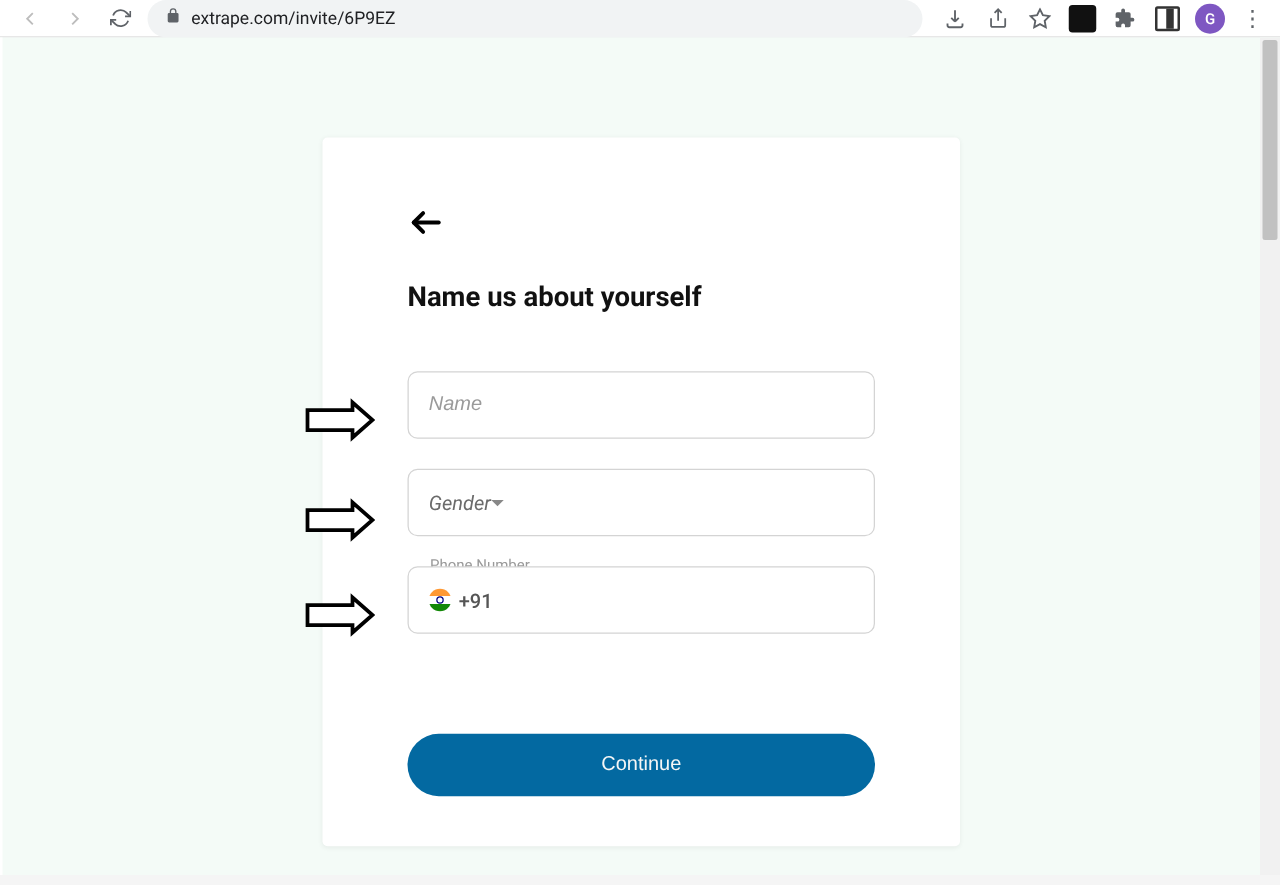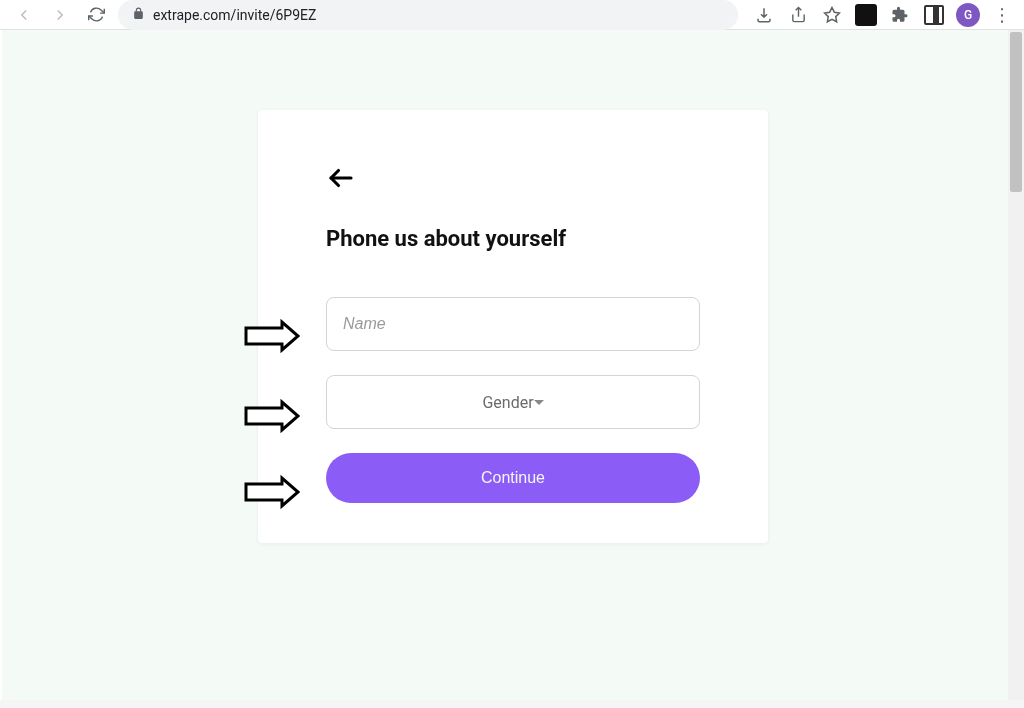--- a/index.html
+++ b/index.html
@@ -145,21 +145,21 @@
     }
     .field input {
       border: none; outline: none;
       width: 100%;
       font-size: 16px;
       color: #333;
       background: transparent;
       font-style: italic;
     }
     .field input::placeholder { color: #9a9a9a; }
-    .select-field { justify-content: center; cursor: pointer; }
+    .select-field { justify-content: flex-start; cursor: pointer; font-style: italic; }
     .caret-down {
       width: 0; height: 0;
       border-left: 5px solid transparent;
       border-right: 5px solid transparent;
       border-top: 5px solid #888;
     }
     .phone-wrap {
       position: relative;
       margin-bottom: 80px;
     }
@@ -187,21 +187,21 @@
       border: 1px solid #000080;
       border-radius: 50%;
       transform: translate(-50%, -50%);
     }
     .dialcode { color: #555; font-weight: 500; margin-right: 4px; }
     .continue-btn {
       width: 100%;
       height: 50px;
       border: none;
       border-radius: 25px;
-      background: #8b5cf6;
+      background: #0369a1;
       color: #f5f6f6;
       font-size: 16px;
       cursor: not-allowed;
     }
 
     
     .annot-arrow {
       position: absolute;
       color: #000;
     }
@@ -268,31 +268,39 @@
 
 <div class="page-viewport">
 
   <div class="card-wrap">
     <div class="back-arrow">
       <svg width="30" height="30" viewBox="0 0 24 24" fill="none" stroke="currentColor" stroke-width="2.5" stroke-linecap="round" stroke-linejoin="round">
           <line x1="20" y1="12" x2="4" y2="12"></line>
           <polyline points="10 18 4 12 10 6"></polyline>
         </svg>
     </div>
-    <div class="title">Phone us about yourself</div>
+    <div class="title">Name us about yourself</div>
 
     <div class="field">
       <input type="text" placeholder="Name" style="">
     </div>
 
     <div class="field select-field">
       <span>Gender</span>
       <span class="caret-down"></span>
     </div>
 
+    <div class="phone-wrap">
+      <div class="float-label">Phone Number</div>
+      <div class="field" style="margin-bottom:0">
+        <span class="flag-india"></span>
+        <span class="dialcode">+91</span>
+        <input type="tel" style="">
+      </div>
+    </div>
 
     <button class="continue-btn">Continue</button>
   </div>
 
   <svg class="annot-arrow" style="left:242px; top:288px;" width="56" height="36">
     <path d="M2 10 L38 10 L38 4 L54 18 L38 32 L38 26 L2 26 Z" fill="#fff" stroke="#000" stroke-width="3"></path>
   </svg>
   <svg class="annot-arrow" style="left:242px; top:368px;" width="56" height="36">
     <path d="M2 10 L38 10 L38 4 L54 18 L38 32 L38 26 L2 26 Z" fill="#fff" stroke="#000" stroke-width="3"></path>
   </svg>

